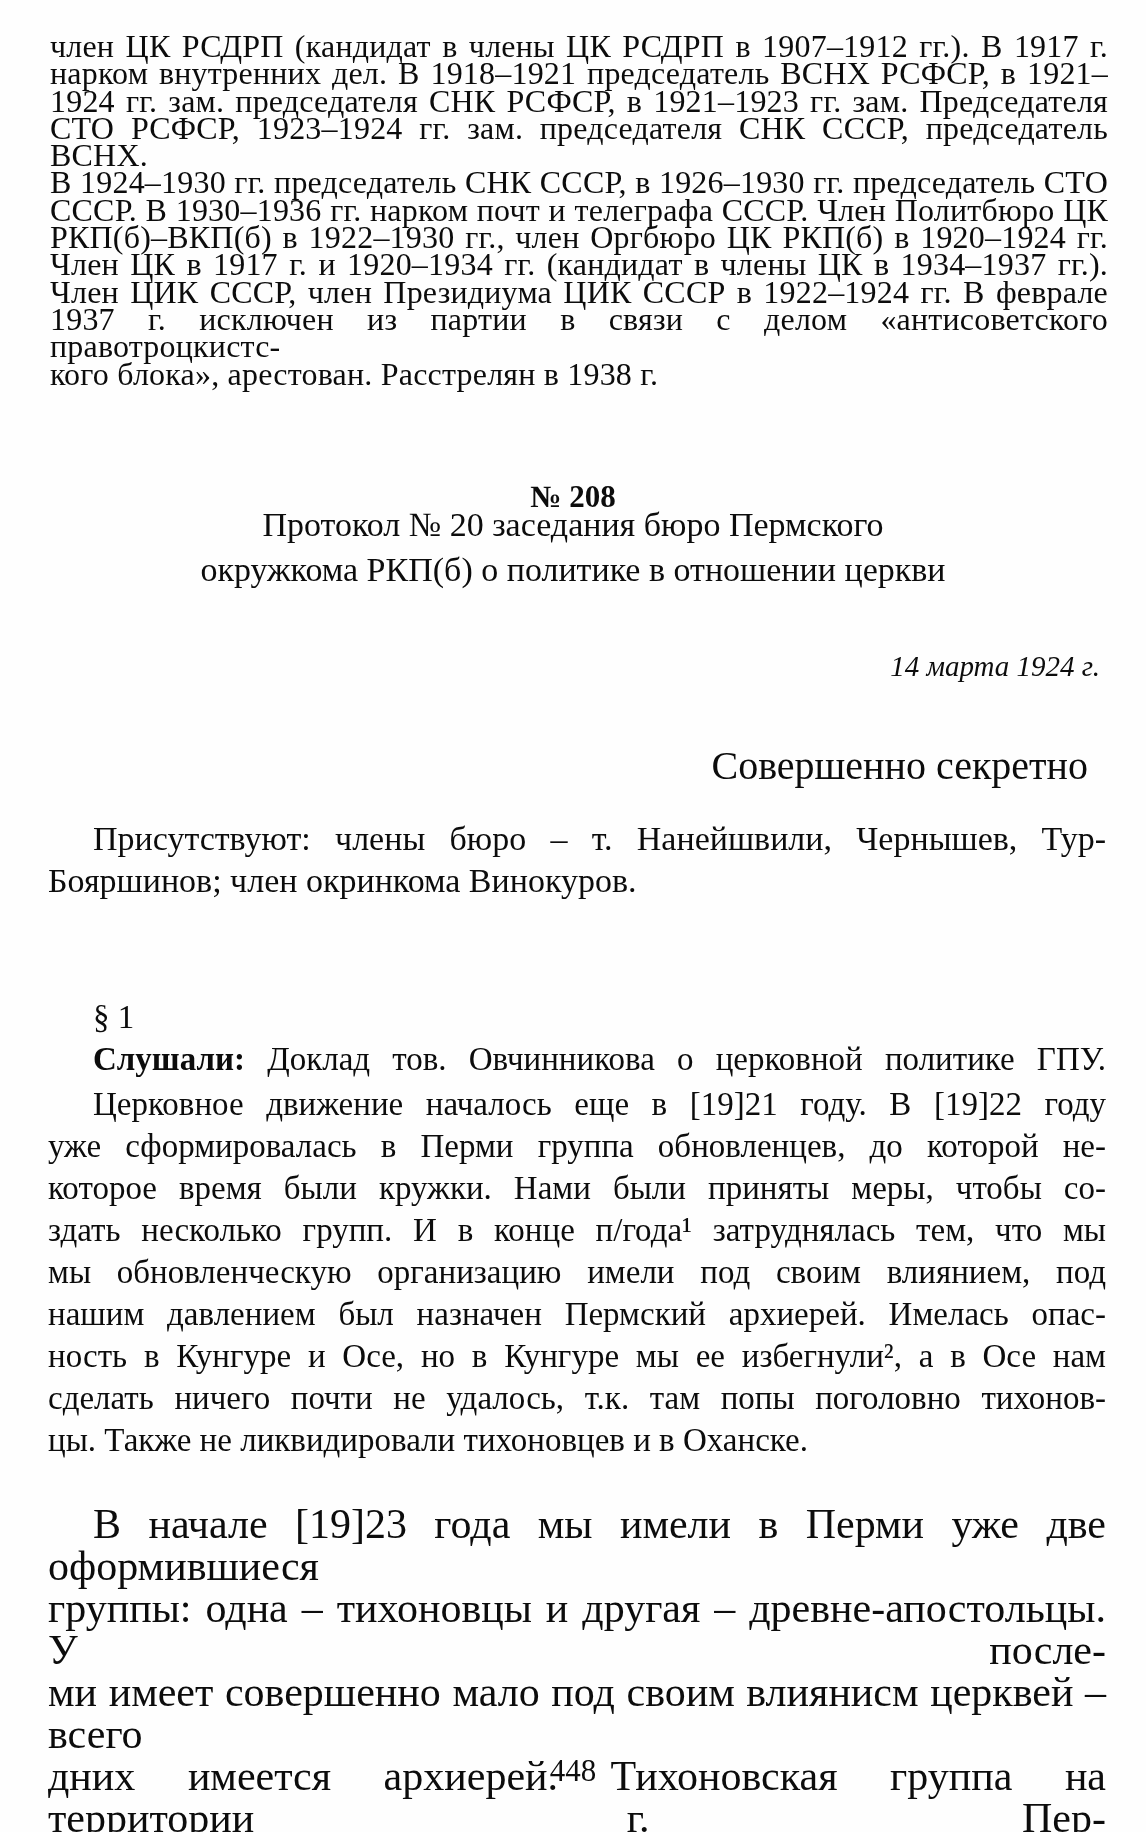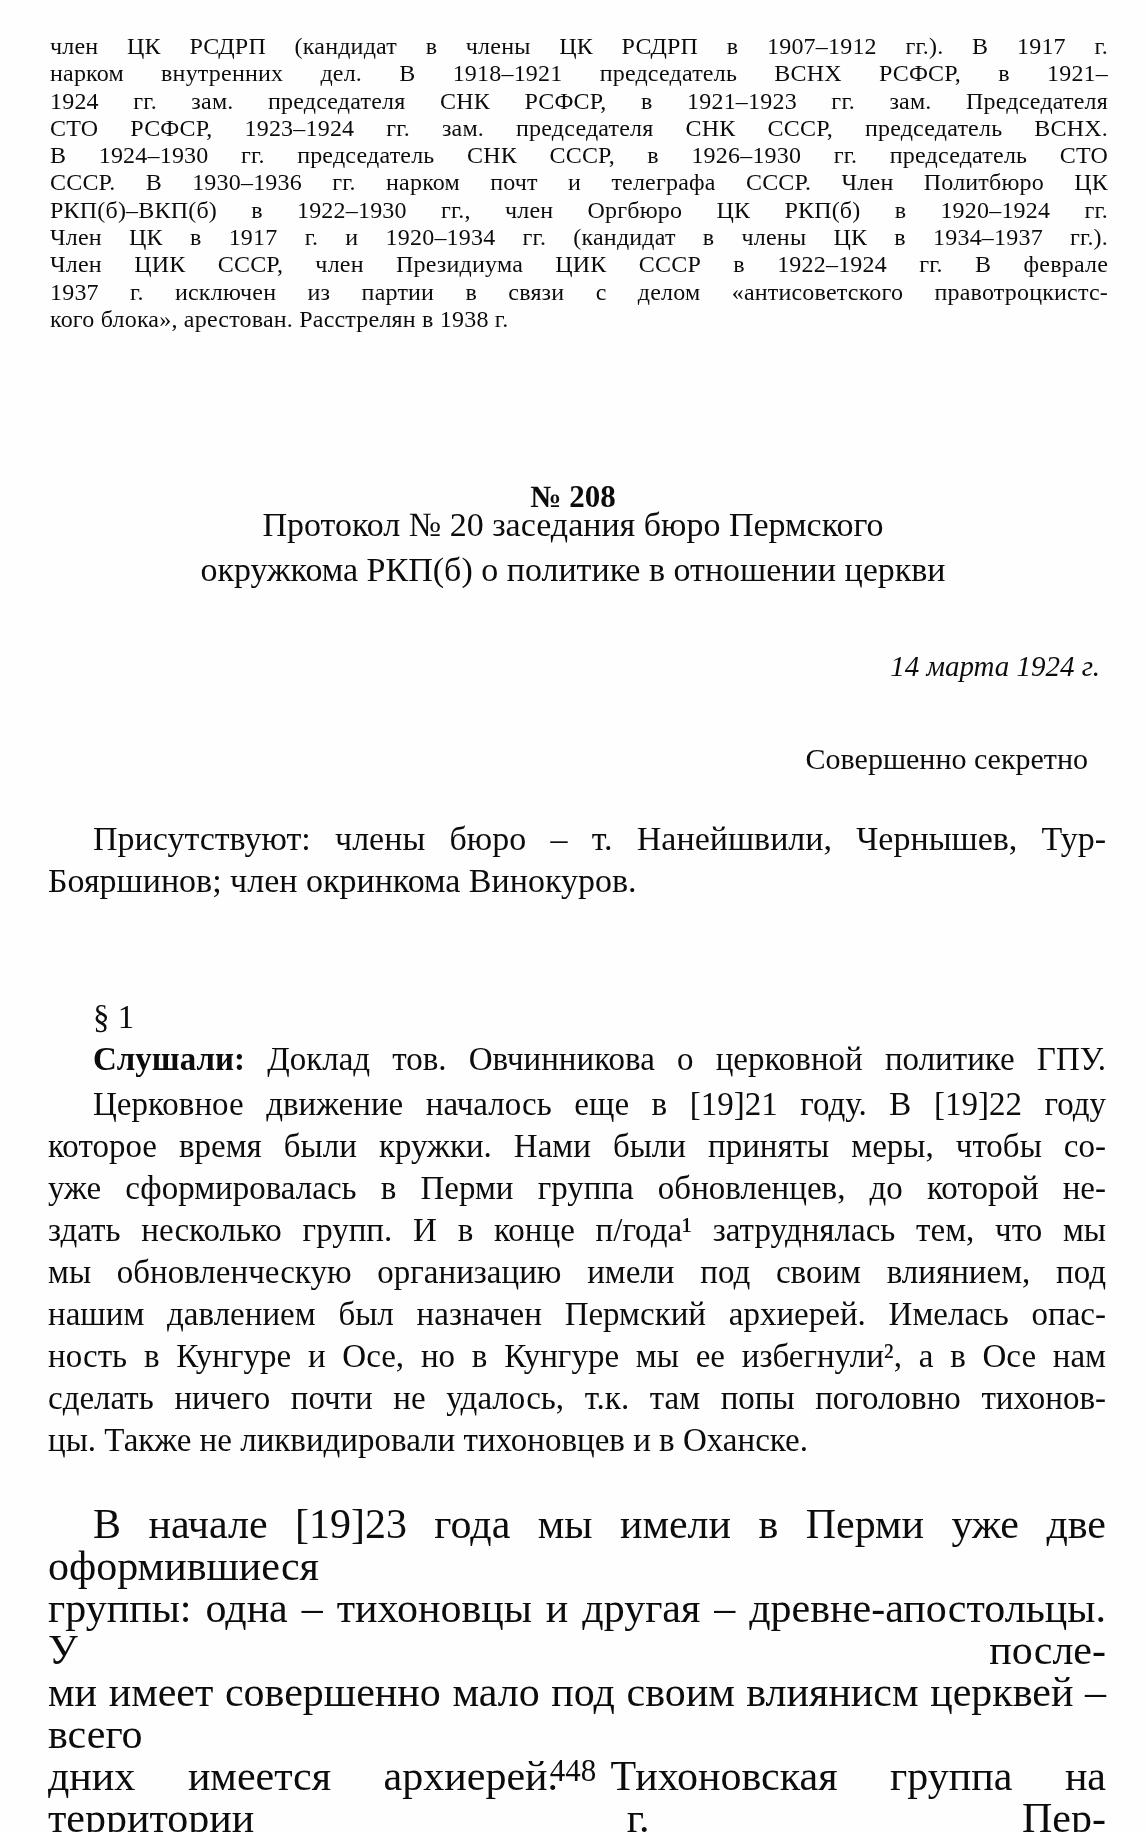--- a/index.html
+++ b/index.html
@@ -13,21 +13,21 @@
     overflow: hidden;
   }
   .line { white-space: normal; }
   .justify .line { text-align: justify; text-align-last: justify; }
   .justify .line.last { text-align-last: left; }
   .indent .line.first { text-indent: 45px; }
 
   .bio-note {
     position: absolute;
     top: 33px; left: 50px; width: 1058px;
-    font-size: 24px; line-height: 27.3px;
+    font-size: 32px; line-height: 27.3px;
     letter-spacing: 0.2px;
   }
   .doc-number {
     position: absolute;
     top: 479px; left: 0; width: 100%;
     text-align: center;
     font-weight: 700; font-size: 31px;
   }
   .doc-title {
     position: absolute;
@@ -36,21 +36,21 @@
   }
   .doc-title .line { text-align: center; }
   .doc-date {
     position: absolute;
     top: 650px; right: 46px;
     font-style: italic; font-size: 29px;
   }
   .doc-class {
     position: absolute;
     top: 742px; right: 58px;
-    font-size: 30px;
+    font-size: 40px;
   }
   .attendees {
     position: absolute;
     top: 818px; left: 48px; width: 1058px;
     font-size: 34px; line-height: 42px;
   }
   .section-mark {
     position: absolute;
     top: 999px; left: 93px;
     font-size: 33px;
@@ -117,22 +117,22 @@
 
   <div class="section-mark">§ 1</div>
 
   <div class="heard">
     <span class="bold">Слушали:</span>
     <span>Доклад тов. Овчинникова о церковной политике ГПУ.</span>
   </div>
 
   <div class="para-church justify indent">
       <div class="line first">Церковное движение началось еще в [19]21 году. В [19]22 году</div>
+      <div class="line">уже сформировалась в Перми группа обновленцев, до которой не-</div>
       <div class="line">которое время были кружки. Нами были приняты меры, чтобы со-</div>
-      <div class="line">уже сформировалась в Перми группа обновленцев, до которой не-</div>
       <div class="line">здать несколько групп. И в конце п/года¹ затруднялась тем, что мы</div>
       <div class="line">мы обновленческую организацию имели под своим влиянием, под</div>
       <div class="line">нашим давлением был назначен Пермский архиерей. Имелась опас-</div>
       <div class="line">ность в Кунгуре и Осе, но в Кунгуре мы ее избегнули², а в Осе нам</div>
       <div class="line">сделать ничего почти не удалось, т.к. там попы поголовно тихонов-</div>
       <div class="line last">цы. Также не ликвидировали тихоновцев и в Оханске.</div>
     </div>
 
   <div class="para-groups justify indent">
       <div class="line first">В начале [19]23 года мы имели в Перми уже две оформившиеся</div>

